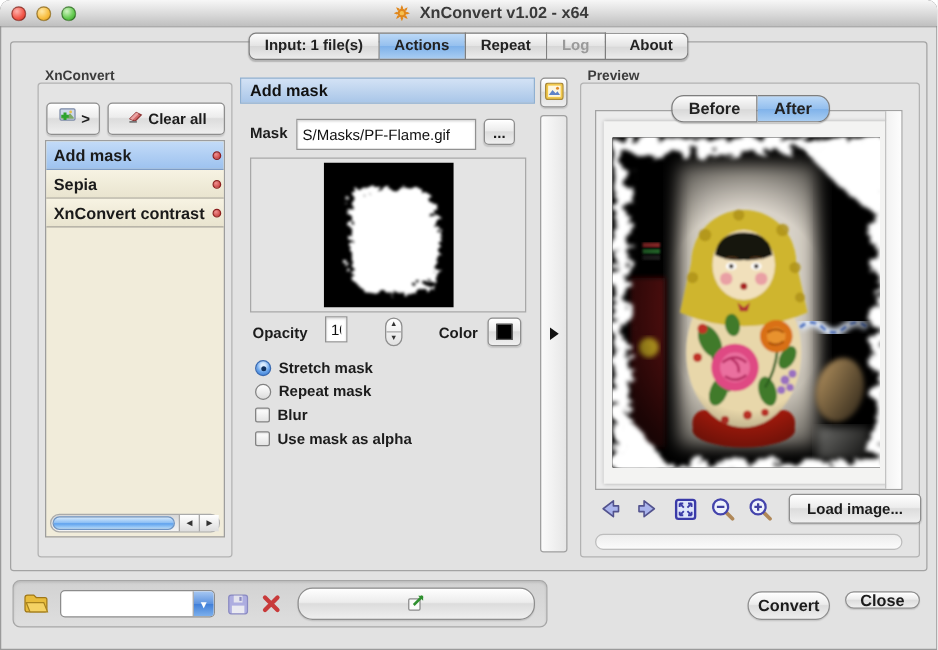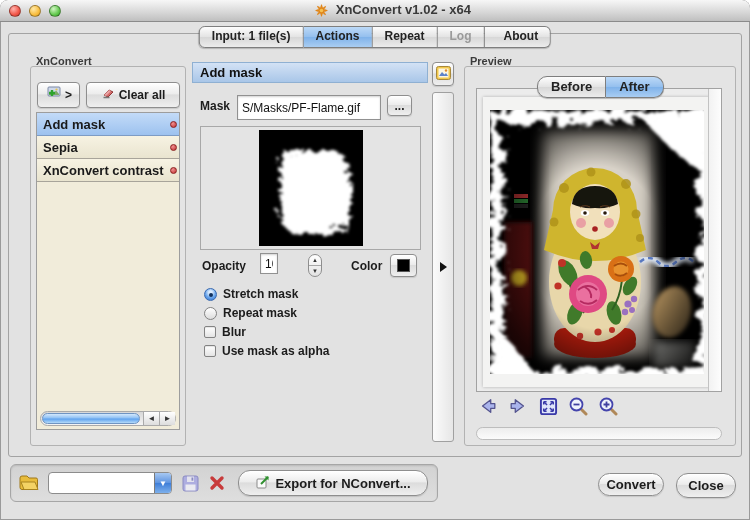--- a/index.html
+++ b/index.html
@@ -392,20 +392,23 @@
           <path d="M5.5 8.5 h6" stroke="#4040a0" stroke-width="1.8"></path>
         </svg>
     </div>
     <div class="navico">
       <svg width="20" height="20" viewBox="0 0 20 20">
           <path d="M13.5 13.5 L18 18" stroke="#b08858" stroke-width="3" stroke-linecap="round"></path>
           <circle cx="8.5" cy="8.5" r="6" fill="#eef2fc" stroke="#4444ac" stroke-width="1.8"></circle>
           <path d="M5.5 8.5 h6 M8.5 5.5 v6" stroke="#4040a0" stroke-width="1.8"></path>
         </svg>
     </div>
+    <div class="abtn" style="width:106px;height:24px;margin-left:4px;">
+      <span>Load image...</span>
+    </div>
   </div>
   <div id="pv-htrack"></div>
 
   <div id="bottom-bar">
     <div class="toolico" style="margin-left:8px;">
       <svg width="20" height="16" viewBox="0 0 20 16">
           <path d="M1 3 a2 2 0 0 1 2-2 h5 l2 2 h7 a1.5 1.5 0 0 1 1.5 1.5 V13 a1.5 1.5 0 0 1 -1.5 1.5 H3 A2 2 0 0 1 1 12.5 Z" fill="#e8bc3c" stroke="#a07818"></path>
           <path d="M2 7 h14 l3 7.5 H5 Z" fill="#f4d264" stroke="#a8831e"></path>
         </svg>
     </div>
@@ -427,24 +430,23 @@
         </svg>
     </div>
     <div class="abtn pill" style="width:190px;height:26px;margin-left:13px;">
       <span>
         <svg width="16" height="16" viewBox="0 0 16 16">
             <rect x="2" y="5" width="9" height="9" rx="1" fill="#fafafa" stroke="#8a8a8a"></rect>
             <path d="M6 10 L13 3" stroke="#2f8f2f" stroke-width="2"></path>
             <path d="M9.5 2.5 h4 v4 Z" fill="#2f8f2f"></path>
           </svg>
       </span>
-      <span style="font-size:13px;">Export for NConvert...</span>
     </div>
   </div>
 
   <div class="abtn pill" style="position:absolute;left:598px;top:473px;width:66px;height:23px;font-size:13px;">
     <span>Convert</span>
   </div>
-  <div class="abtn pill" style="position:absolute;left:676px;top:473px;width:60px;height:25px;font-size:13px;text-align:center;">
+  <div class="abtn pill" style="position:absolute;left:676px;top:473px;width:60px;height:14px;font-size:13px;text-align:center;">
     <span>Close</span>
   </div>
 
 </div>
 
 </body></html>

